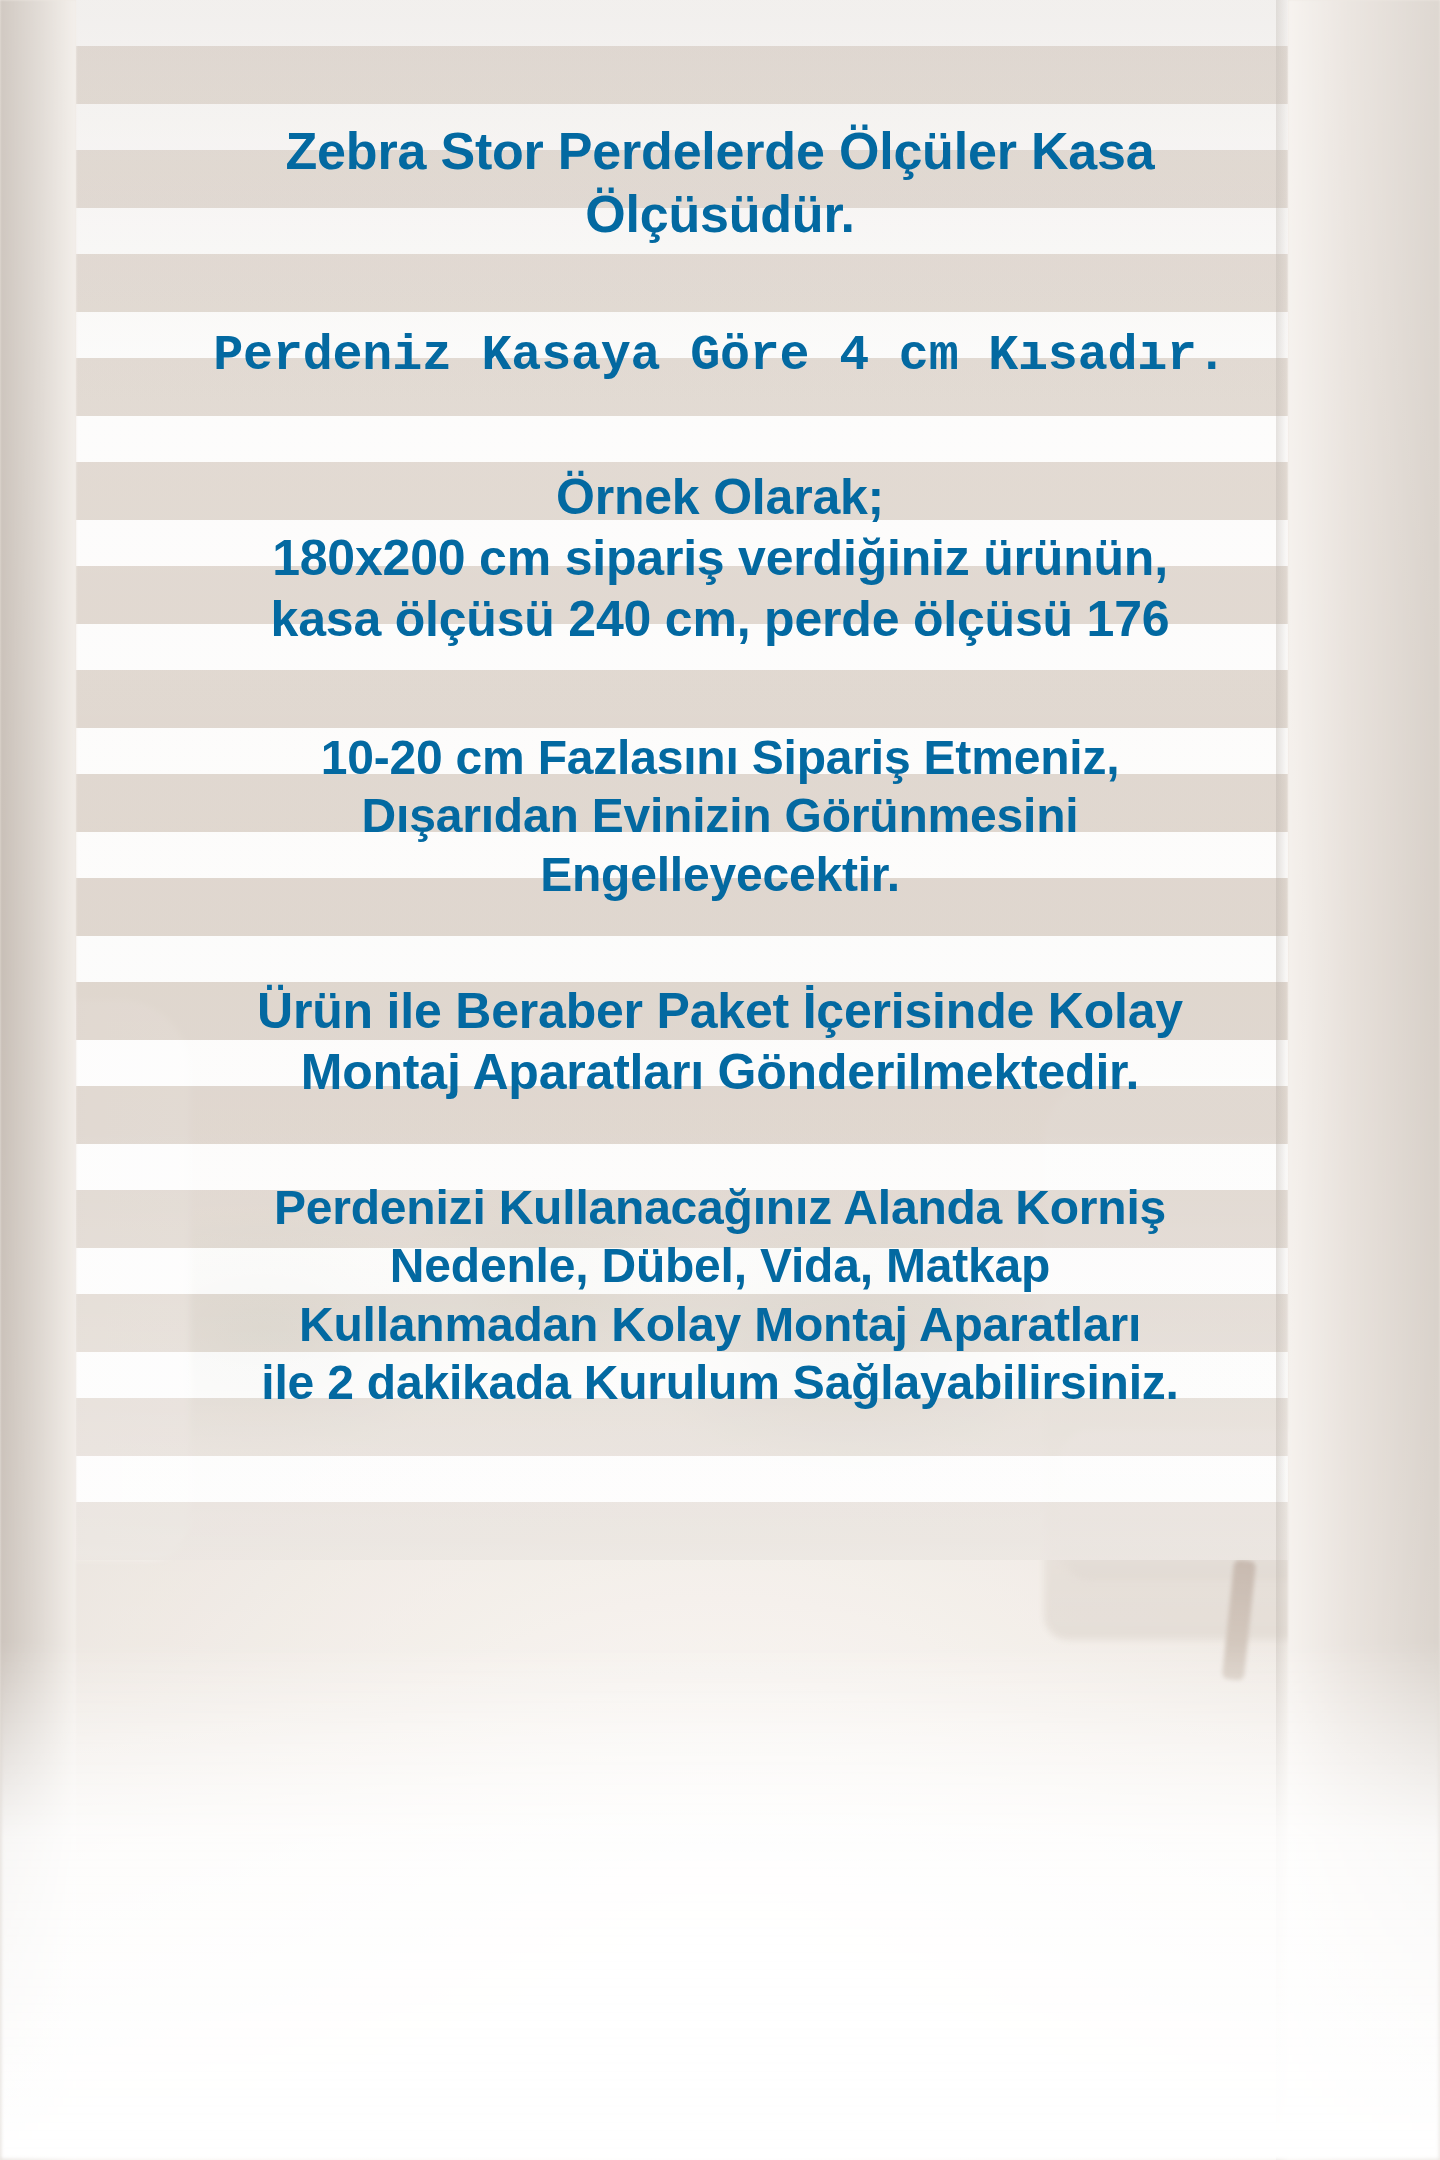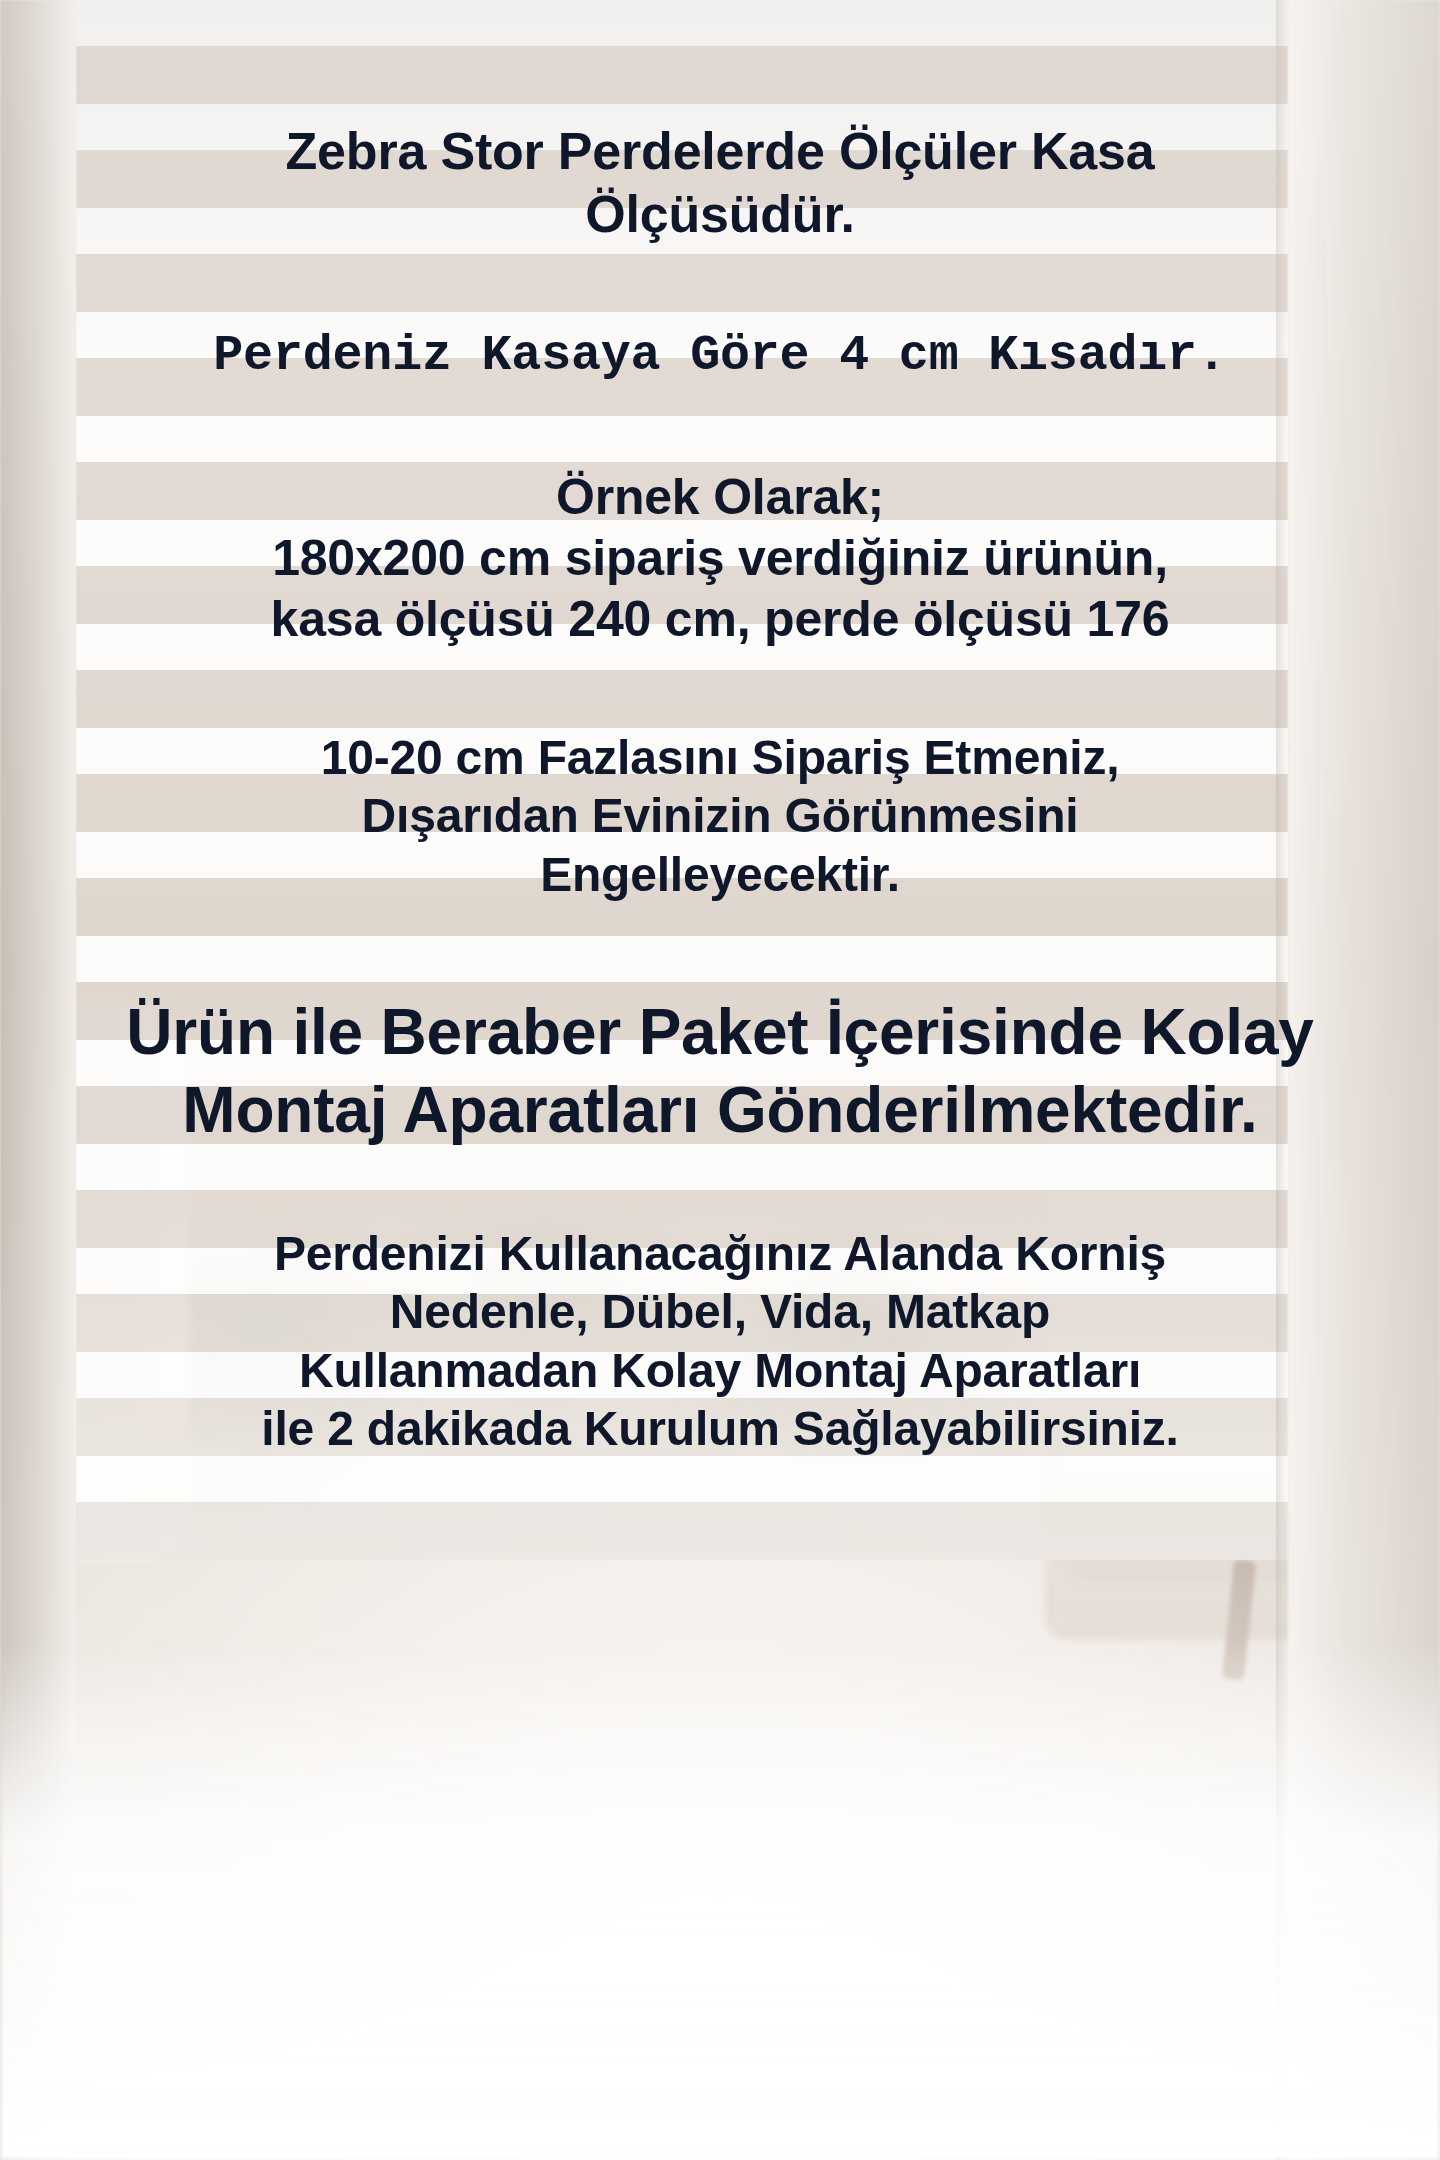--- a/index.html
+++ b/index.html
@@ -162,32 +162,32 @@
     padding: 120px 76px 0 76px;
     box-sizing: border-box;
     display: flex;
     flex-direction: column;
     align-items: center;
   }
 
   .block {
     width: 100%;
     text-align: center;
-    color: #0f172a;
+    color: #0369a1;
     font-weight: 700;
     line-height: 1.22;
     letter-spacing: -0.2px;
     text-rendering: optimizeLegibility;
   }
 
   .b1 { font-size: 52px; margin: 0 0 78px 0; padding: 0 36px; box-sizing: border-box; }
   .b2 { font-size: 50px; margin: 0 0 76px 0; font-family: Liberation Mono, monospace; }
   .b3 { font-size: 50px; margin: 0 0 74px 0; padding: 5px 22px; box-sizing: border-box; }
   .b4 { font-size: 48px; margin: 0 0 76px 0; padding: 0 18px; box-sizing: border-box; }
-  .b5 { font-size: 64px; margin: 12px 0 76px 0; padding: 0 14px; box-sizing: border-box; }
+  .b5 { font-size: 50px; margin: 0 0 76px 0; padding: 0 14px; box-sizing: border-box; }
   .b6 { font-size: 48px; margin: 0 0 0 0; padding: 0 10px; box-sizing: border-box; }
 
   .line { display: block; }
 </style>
 </head>
 <body>
 
 <div class="scene">
   <div class="room"></div>
   <div class="greenery"></div>

